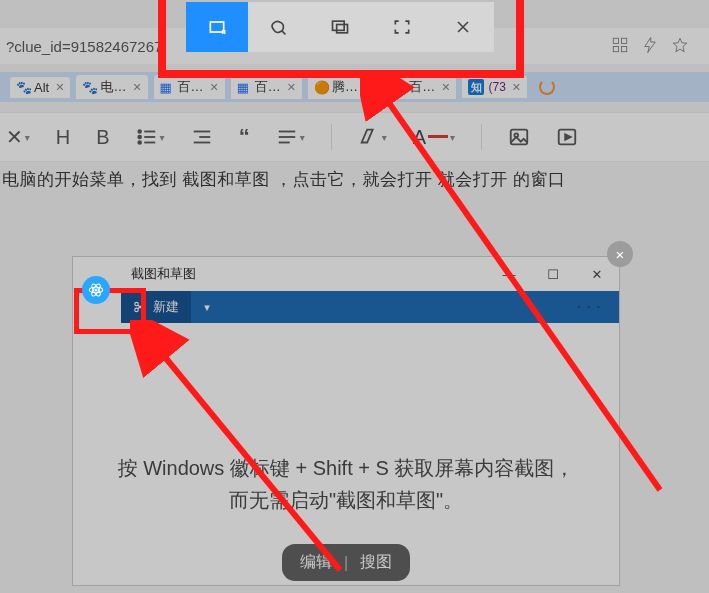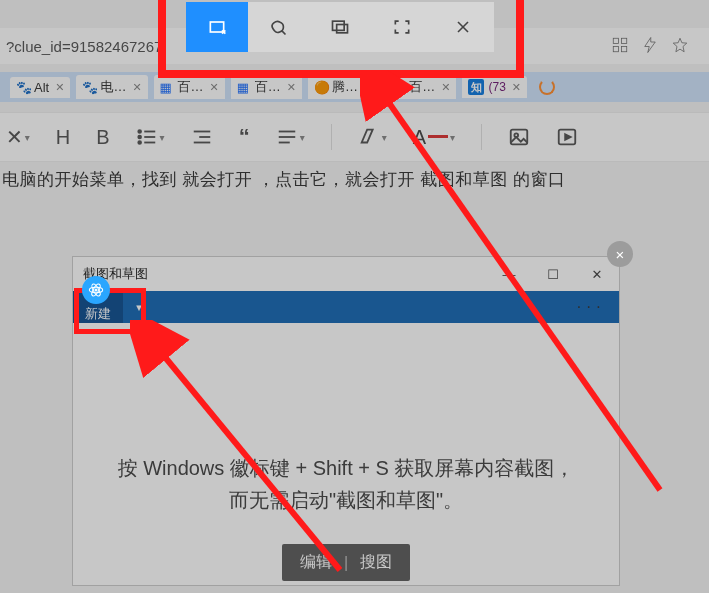--- a/index.html
+++ b/index.html
@@ -75,37 +75,37 @@
   .body-text {
     position:absolute; top:168px; left:0; right:0;
     font-size:17px; color:#333;
     padding-left:2px;
     white-space:nowrap;
     letter-spacing:.5px;
   }
   
   .snip-window {
     position:absolute; top:256px; left:72px; width:548px; height:330px;
-    background:#ffffff; border:1px solid #ccc;
+    background:#ffffff; border:1px solid #ccc;padding-left:48px;
   }
   .snip-titlebar {
     height:34px; display:flex; align-items:center;
     font-size:13px; padding-left:10px; color:#222;
   }
   .snip-titlebar .title { flex:1;}
   .winbtn { width:44px;height:34px;display:flex;align-items:center;justify-content:center;color:#444;font-size:13px;}
   .snip-toolbar {
     height:32px; background:#1768b5;
     display:flex; align-items:center;
   }
   .new-btn {
     background:#0f4f91;
     height:32px; display:flex; align-items:center;
     color:#fff; font-size:13px;
-    padding:0 12px; gap:6px;flex-direction:column;
+    padding:0 12px; gap:6px;
   }
   .new-btn svg { width:14px;height:14px; stroke:#fff; fill:none; stroke-width:2;}
   .new-caret {
     width:32px;height:32px;background:#1768b5;
     display:flex;align-items:center;justify-content:center;color:#fff;font-size:11px;
   }
   .dots { margin-left:auto; padding-right:18px; color:#333;}
   .snip-body {
     position:absolute; inset:66px 0 0 0;
     background:#fff;
@@ -113,21 +113,21 @@
     padding-bottom:4px;
   }
   .hint {
     text-align:center; color:#444; font-size:20px;
     line-height:1.6; margin-bottom:28px;
     padding:0 40px;
   }
   .action-bar {
     background:#5e5e5e; color:#fff; font-size:16px;
     padding:8px 18px; display:flex; align-items:center; gap:12px;
-    border-radius:2px;
+    border-radius:13px;
   }
   .action-bar .sep { color:#bbb; }
   
   .gray-close {
     position:absolute; top:241px; left:607px;
     width:26px;height:26px;border-radius:50%;
     background:#9c9c9c;color:#fff;font-size:15px;
     display:flex;align-items:center;justify-content:center;
     z-index:6;
   }
@@ -279,21 +279,21 @@
       </svg>
     </div>
   <div class="tbtn">
       <svg viewBox="0 0 24 24">
         <rect x="3" y="4" width="18" height="16" rx="2"></rect>
         <path d="M10 9 L16 12 L10 15 Z" fill="#555"></path>
       </svg>
     </div>
 </div>
 
-<div class="body-text">电脑的开始菜单，找到  就会打开  ，点击它，就会打开  截图和草图  的窗口</div>
+<div class="body-text">电脑的开始菜单，找到  截图和草图  ，点击它，就会打开  就会打开  的窗口</div>
 
 <div class="snip-window">
   <div class="snip-titlebar">
     <span class="title">截图和草图</span>
     <div class="winbtn">—</div>
     <div class="winbtn">☐</div>
     <div class="winbtn">✕</div>
   </div>
   <div class="snip-toolbar">
     <div class="new-btn">

